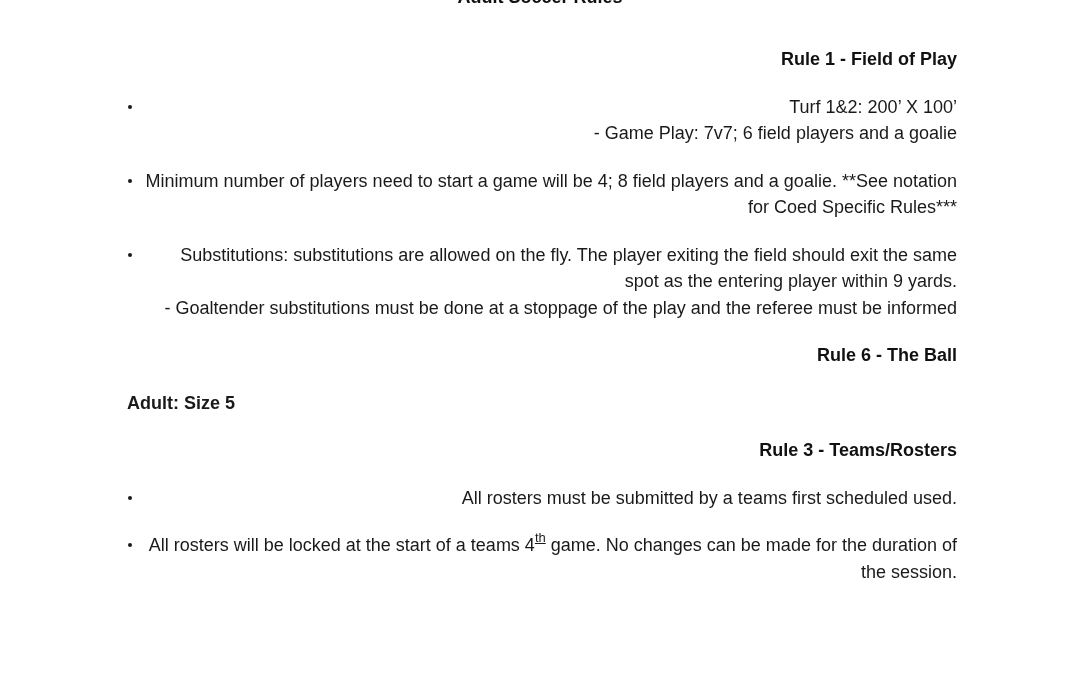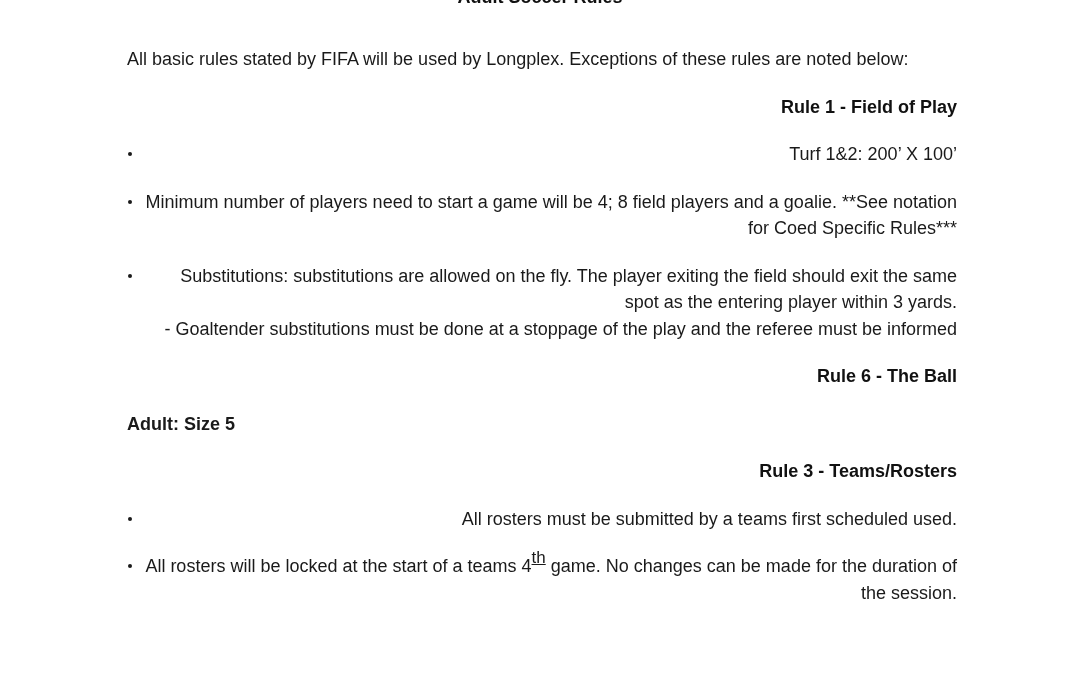--- a/index.html
+++ b/index.html
@@ -67,41 +67,41 @@
       position: absolute;
       left: 1px;
       top: 11px;
       width: 4px;
       height: 4px;
       border-radius: 50%;
       background: #1a1a1a;
     }
     .sub-line { display: block; }
     .roster-list li { margin-bottom: 26px; }
-    sup { font-size: 17px; line-height: 0; vertical-align: 9px; text-decoration: underline; }
+    sup { font-size: 13px; line-height: 0; vertical-align: 9px; text-decoration: underline; }
   </style>
 </head>
 <body>
 
 <div class="page">
   <div class="doc-title">Adult Soccer Rules</div>
 
   <div class="content">
-    <p class="intro">All basic rules stated by FIFA will be used by Longplex. Exceptions of these rules are noted below:</p>
 
     <p class="rule-heading">Rule 1 - Field of Play</p>
     <ul class="bullets">
       <li>
         <span class="sub-line">Turf 1&amp;2: 200’ X 100’</span>
+        <span class="sub-line">- Game Play: 7v7; 6 field players and a goalie</span>
       </li>
       <li>
         <span>Minimum number of players need to start a game will be 4; 8 field players and a goalie. **See notation for Coed Specific Rules***</span>
       </li>
       <li>
-        <span class="sub-line">Substitutions: substitutions are allowed on the fly. The player exiting the field should exit the same spot as the entering player within 3 yards.</span>
+        <span class="sub-line">Substitutions: substitutions are allowed on the fly. The player exiting the field should exit the same spot as the entering player within 9 yards.</span>
         <span class="sub-line">- Goaltender substitutions must be done at a stoppage of the play and the referee must be informed</span>
       </li>
     </ul>
 
     <p class="rule-heading">Rule 6 - The Ball</p>
     <p class="plain">Adult: Size 5</p>
 
     <p class="rule-heading">Rule 3 - Teams/Rosters</p>
     <ul class="bullets roster-list">
       <li>

